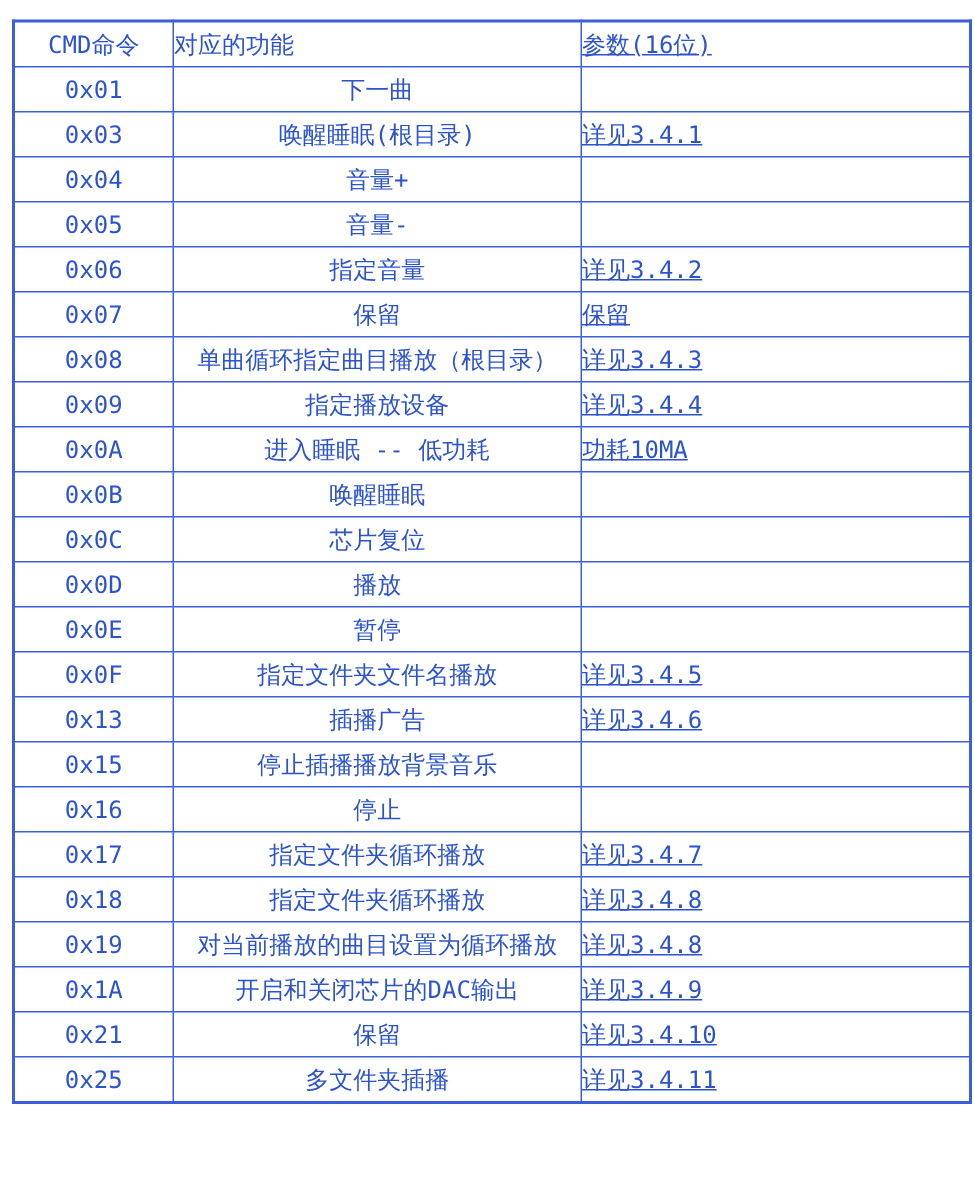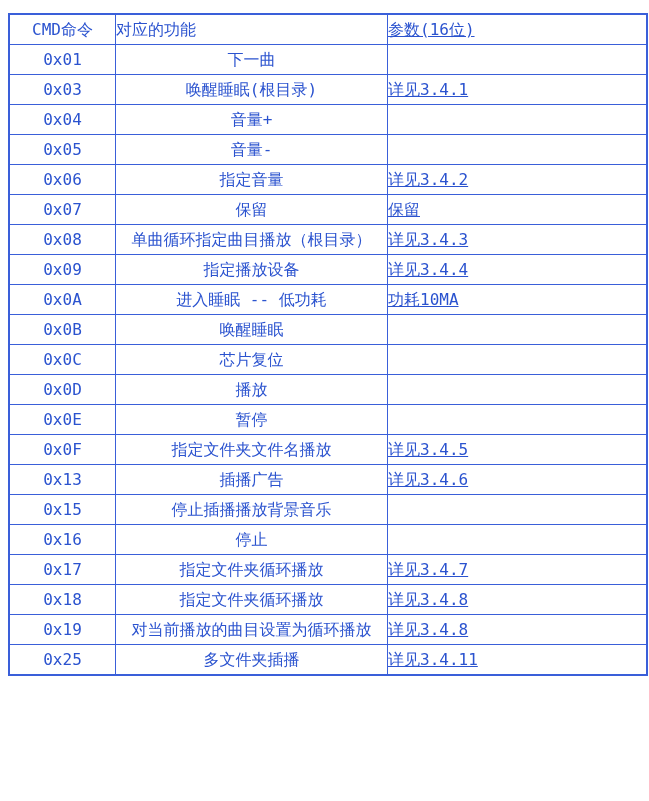--- a/index.html
+++ b/index.html
@@ -145,19 +145,29 @@
           <td class="c-cmd">0x18</td>
           <td class="c-func">指定文件夹循环播放</td>
           <td class="c-param">详见3.4.8</td>
         </tr>
         <tr>
           <td class="c-cmd">0x19</td>
           <td class="c-func">对当前播放的曲目设置为循环播放</td>
           <td class="c-param">详见3.4.8</td>
         </tr>
         <tr>
+          <td class="c-cmd">0x1A</td>
+          <td class="c-func">开启和关闭芯片的DAC输出</td>
+          <td class="c-param">详见3.4.9</td>
+        </tr>
+        <tr>
+          <td class="c-cmd">0x21</td>
+          <td class="c-func">保留</td>
+          <td class="c-param">详见3.4.10</td>
+        </tr>
+        <tr>
           <td class="c-cmd">0x25</td>
           <td class="c-func">多文件夹插播</td>
           <td class="c-param">详见3.4.11</td>
         </tr>
       </tbody>
   </table>
 </div>
 
 </body></html>

